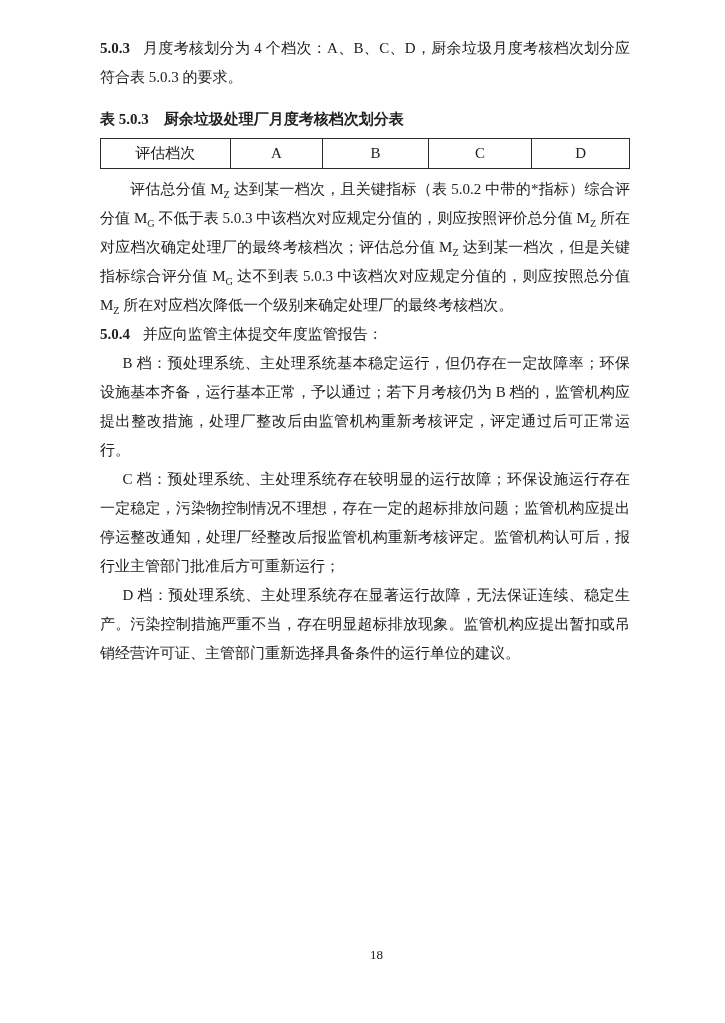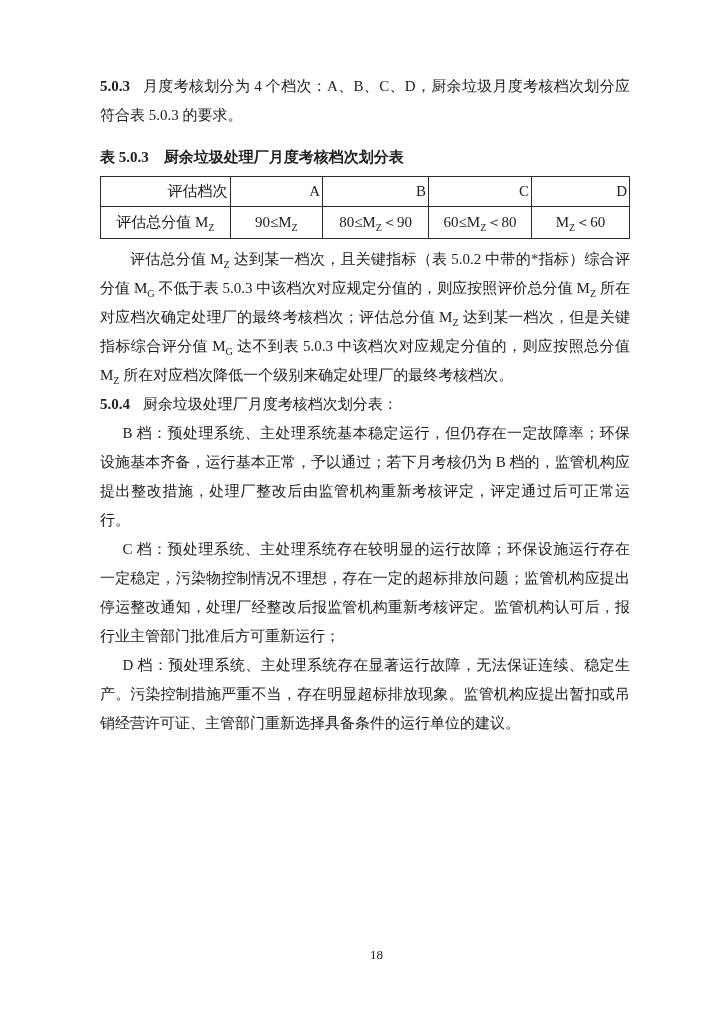--- a/index.html
+++ b/index.html
@@ -10,21 +10,21 @@
     height: 1023px;
     margin: 0 auto;
     background: #ffffff;
     color: #212121;
     font-family: "Liberation Serif", "DejaVu Serif", serif;
     font-size: 15px;
     line-height: 29px;
     overflow: hidden;
   }
   .content {
-    padding: 72px 95px 0 100px;
+    padding: 34px 95px 0 100px;
   }
   p.para {
     text-align: justify;
     margin: 0;
   }
   .cnum {
     font-weight: bold;
     margin-right: 0.85em;
   }
   .indent2 { text-indent: 2em; }
@@ -44,21 +44,21 @@
   table.grade-table th,
   table.grade-table td {
     border: 1px solid #2b2b2b;
     text-align: center;
     vertical-align: middle;
     font-weight: normal;
     font-size: 15px;
     line-height: 21px;
     padding: 2px 2px;
   }
-  table.grade-table tr.hdr th { height: 30px; text-align: right; }
+  table.grade-table tr.hdr th { height: 30px; }
   table.grade-table tr.r1 td { height: 32px; }
   table.grade-table tr.r2 td { height: 48px; }
   col.c-label { width: 24.5%; }
   col.c-a { width: 17.5%; }
   col.c-b { width: 20.0%; }
   col.c-c { width: 19.5%; }
   col.c-d { width: 18.5%; }
   sub { font-size: 0.68em; line-height: 0; }
   .page-number {
     position: absolute;
@@ -90,33 +90,26 @@
           <col class="c-d">
       </colgroup>
       <tbody>
           <tr class="hdr">
         <th>评估档次</th>
         <th>A</th>
         <th>B</th>
         <th>C</th>
         <th>D</th>
       </tr>
-      <tr class="r1">
-        <td>评估总分值 M<sub>Z</sub></td>
-        <td>90≤M<sub>Z</sub></td>
-        <td>80≤M<sub>Z</sub>＜90</td>
-        <td>60≤M<sub>Z</sub>＜80</td>
-        <td>M<sub>Z</sub>＜60</td>
-      </tr>
     </tbody>
       </table>
 
     <p class="para indent2">评估总分值 M<sub>Z</sub> 达到某一档次，且关键指标（表 5.0.2 中带的*指标）综合评分值 M<sub>G</sub> 不低于表 5.0.3 中该档次对应规定分值的，则应按照评价总分值 M<sub>Z</sub> 所在对应档次确定处理厂的最终考核档次；评估总分值 M<sub>Z</sub> 达到某一档次，但是关键指标综合评分值 M<sub>G</sub> 达不到表 5.0.3 中该档次对应规定分值的，则应按照总分值 M<sub>Z</sub> 所在对应档次降低一个级别来确定处理厂的最终考核档次。</p>
 
-    <p class="para"><b class="cnum">5.0.4</b><span>厨余垃圾处理厂月度考核档次划分表：</span></p>
+    <p class="para"><b class="cnum">5.0.4</b><span>并应向监管主体提交年度监管报告：</span></p>
 
     <p class="para indent15">B 档：预处理系统、主处理系统基本稳定运行，但仍存在一定故障率；环保设施基本齐备，运行基本正常，予以通过；若下月考核仍为 B 档的，监管机构应提出整改措施，处理厂整改后由监管机构重新考核评定，评定通过后可正常运行。</p>
     <p class="para indent15">C 档：预处理系统、主处理系统存在较明显的运行故障；环保设施运行存在一定稳定，污染物控制情况不理想，存在一定的超标排放问题；监管机构应提出停运整改通知，处理厂经整改后报监管机构重新考核评定。监管机构认可后，报行业主管部门批准后方可重新运行；</p>
     <p class="para indent15">D 档：预处理系统、主处理系统存在显著运行故障，无法保证连续、稳定生产。污染控制措施严重不当，存在明显超标排放现象。监管机构应提出暂扣或吊销经营许可证、主管部门重新选择具备条件的运行单位的建议。</p>
 
 
   </div>
 
   <div class="page-number">18</div>
 </div>

